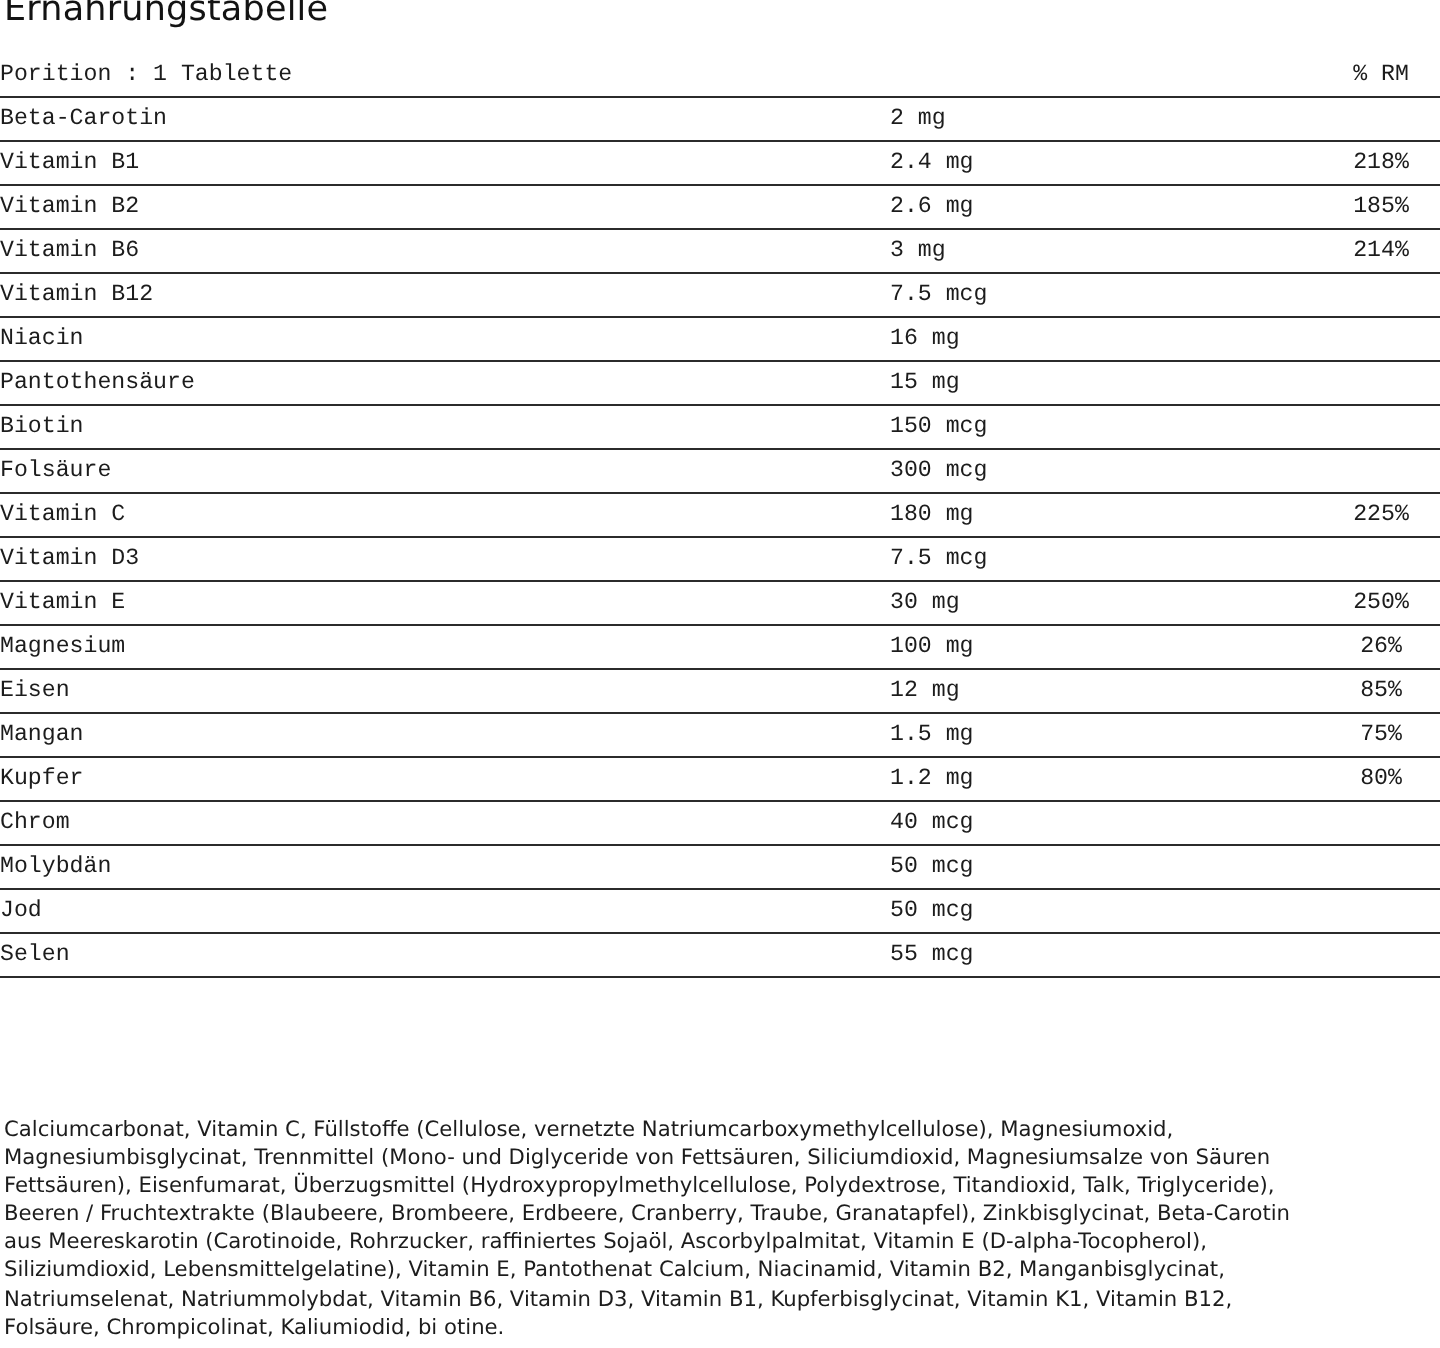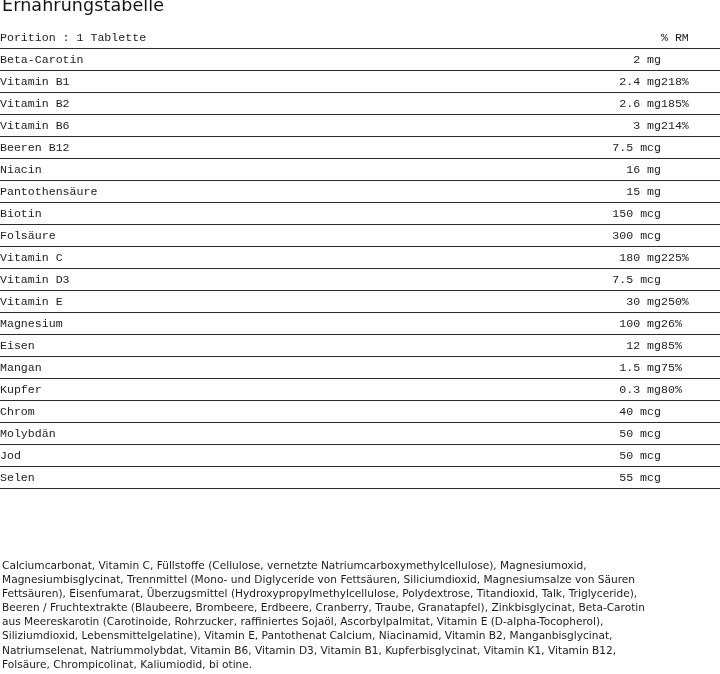--- a/index.html
+++ b/index.html
@@ -46,22 +46,22 @@
   .nutrition-table th {
     padding: 0;
     margin: 0;
     font-weight: 400;
     vertical-align: middle;
     height: 22px;
     box-sizing: border-box;
     color: #1c1c1c;
   }
   .col-name  { width: 445px; text-align: left;  padding-left: 3px; }
-  .col-amt   { width: 216px; text-align: right; padding-right: 1px; }
-  .col-pct   { width:  59px; text-align: left; padding-right: 1px; }
+  .col-amt   { width: 216px; padding-right: 1px; }
+  .col-pct   { width:  59px; text-align: center; padding-right: 1px; }
 
   .head-row th {
     border-bottom: 1.3px solid #2b2b2b;
     height: 21px;
     font-size: 11.6px;
   }
   .nutrition-table tbody tr td {
     border-bottom: 1.3px solid #2b2b2b;
   }
   .nutrition-table tbody tr:last-child td {
@@ -110,21 +110,21 @@
           <td class="col-name">Vitamin B2</td>
           <td class="col-amt">2.6 mg</td>
           <td class="col-pct">185%</td>
         </tr>
         <tr>
           <td class="col-name">Vitamin B6</td>
           <td class="col-amt">3 mg</td>
           <td class="col-pct">214%</td>
         </tr>
         <tr>
-          <td class="col-name">Beeren B12</td>
+          <td class="col-name">Vitamin B12</td>
           <td class="col-amt">7.5 mcg</td>
           <td class="col-pct"></td>
         </tr>
         <tr>
           <td class="col-name">Niacin</td>
           <td class="col-amt">16 mg</td>
           <td class="col-pct"></td>
         </tr>
         <tr>
           <td class="col-name">Pantothensäure</td>
@@ -166,21 +166,21 @@
           <td class="col-amt">12 mg</td>
           <td class="col-pct">85%</td>
         </tr>
         <tr>
           <td class="col-name">Mangan</td>
           <td class="col-amt">1.5 mg</td>
           <td class="col-pct">75%</td>
         </tr>
         <tr>
           <td class="col-name">Kupfer</td>
-          <td class="col-amt">0.3 mg</td>
+          <td class="col-amt">1.2 mg</td>
           <td class="col-pct">80%</td>
         </tr>
         <tr>
           <td class="col-name">Chrom</td>
           <td class="col-amt">40 mcg</td>
           <td class="col-pct"></td>
         </tr>
         <tr>
           <td class="col-name">Molybdän</td>
           <td class="col-amt">50 mcg</td>

